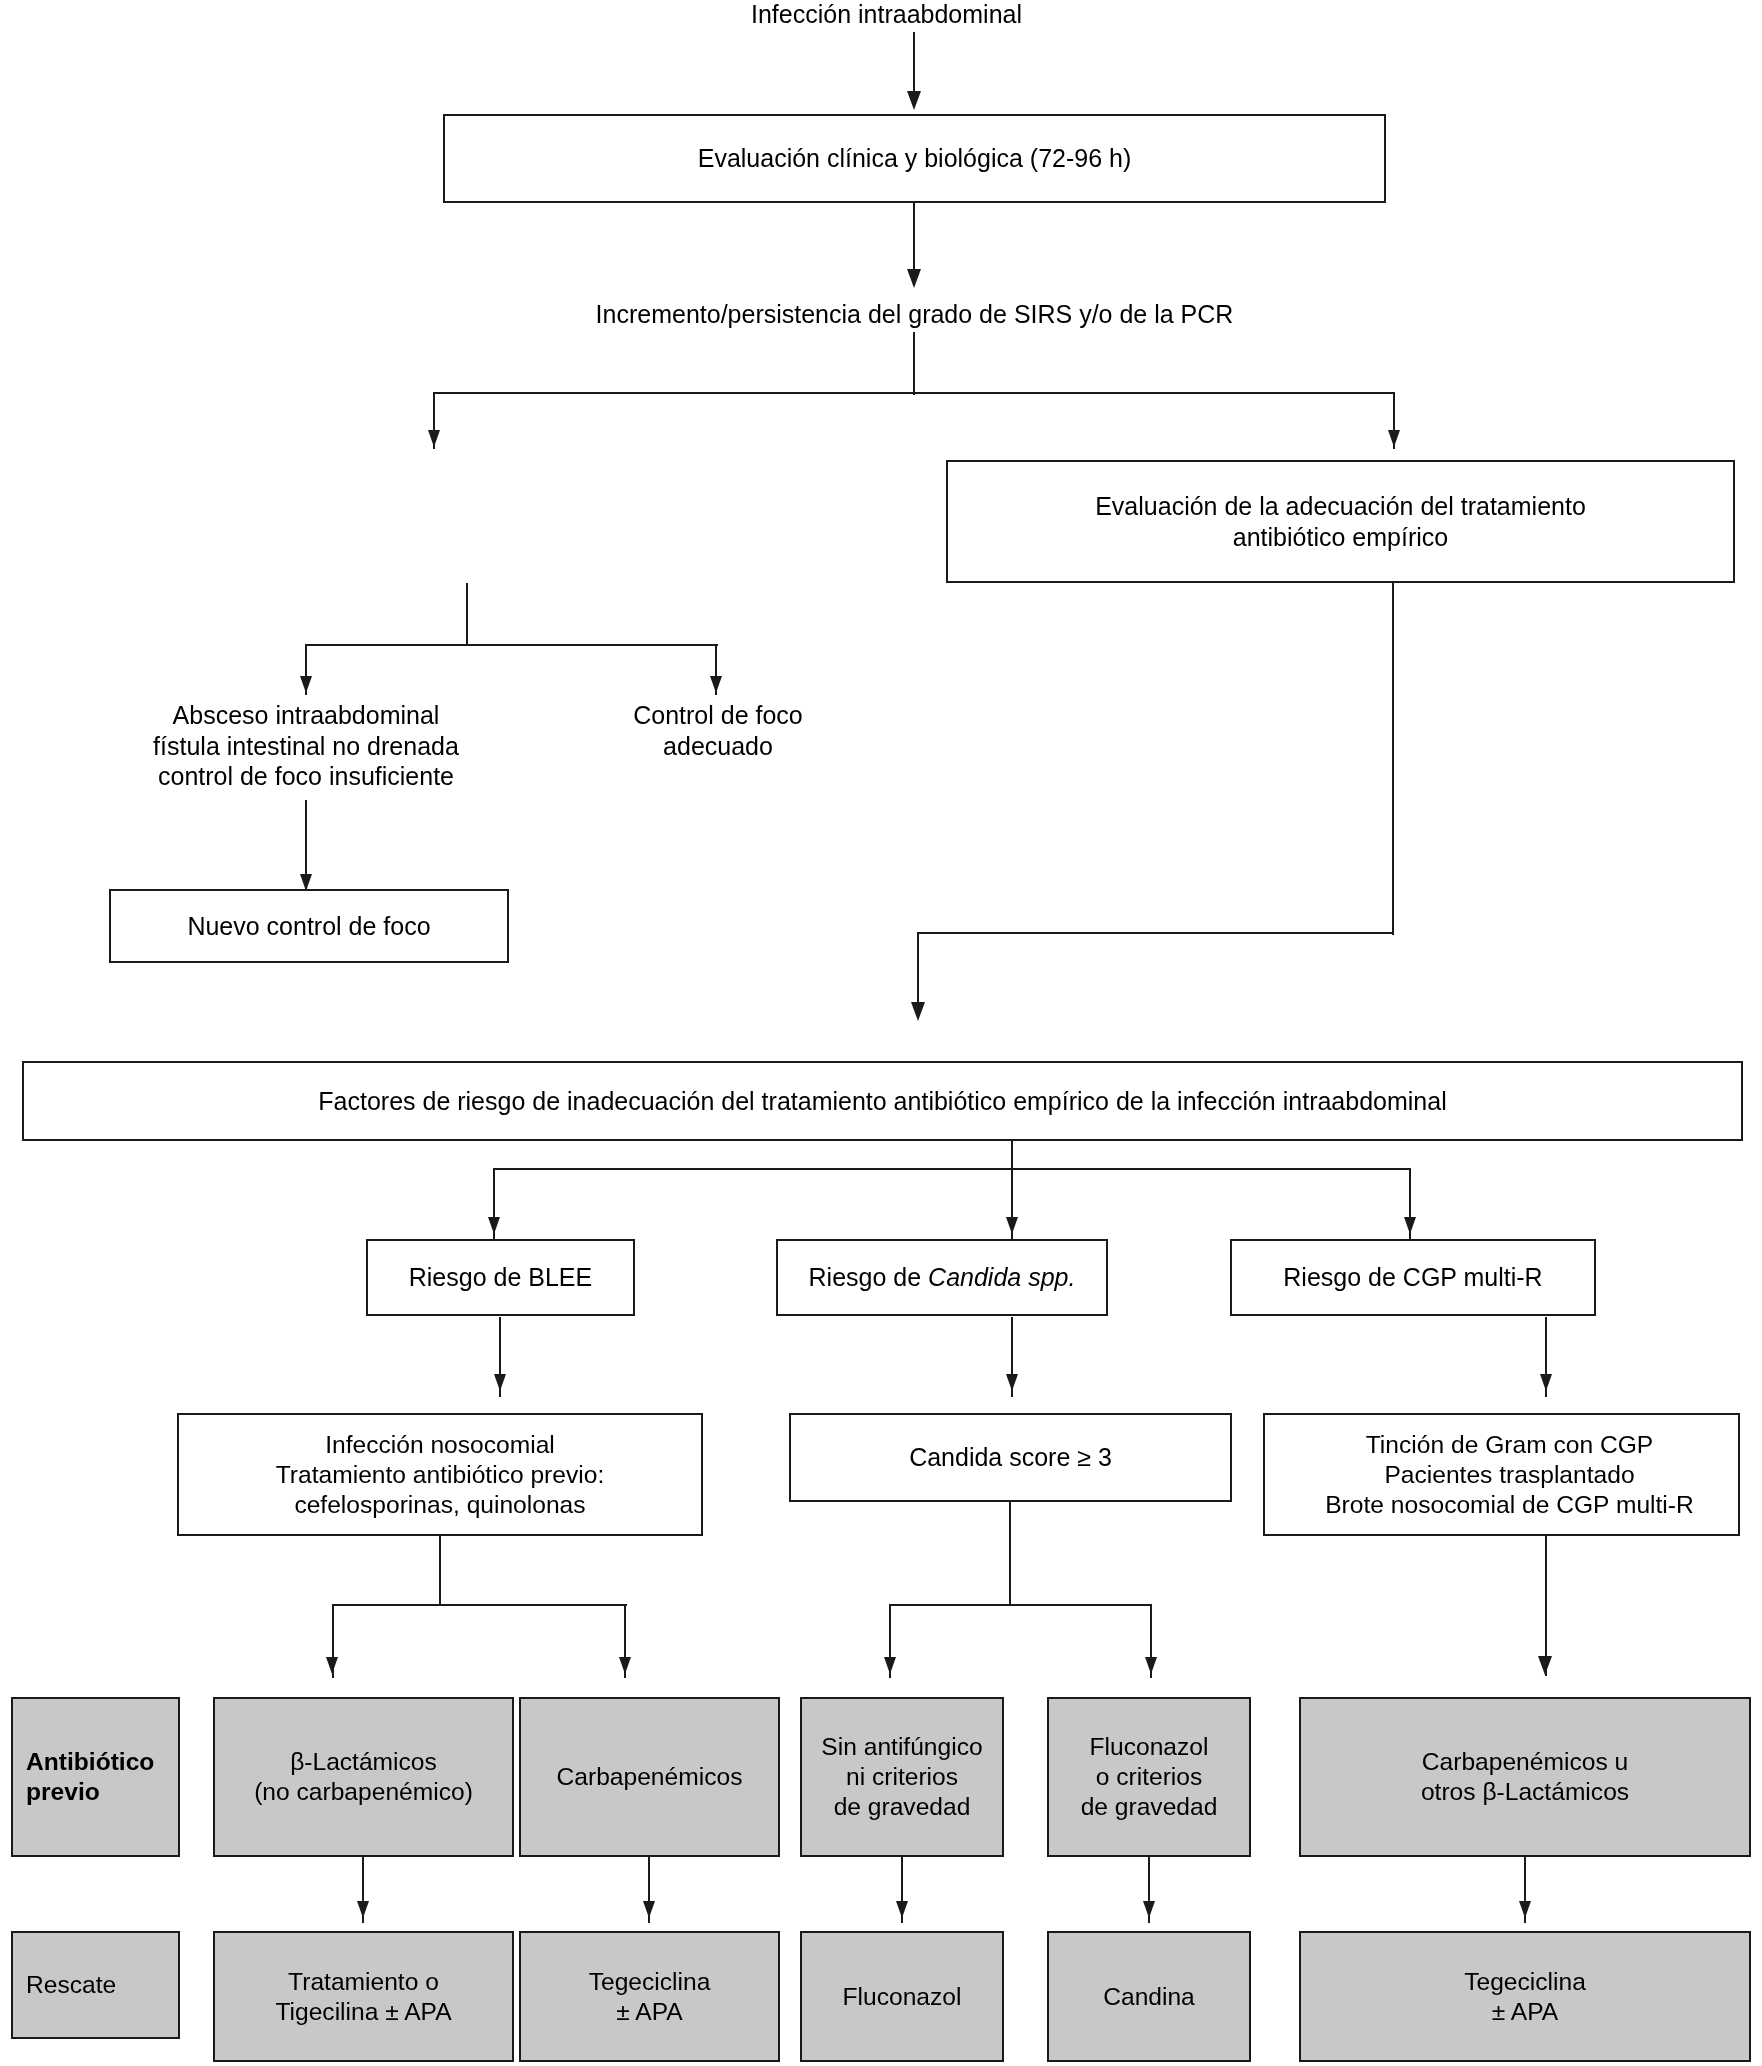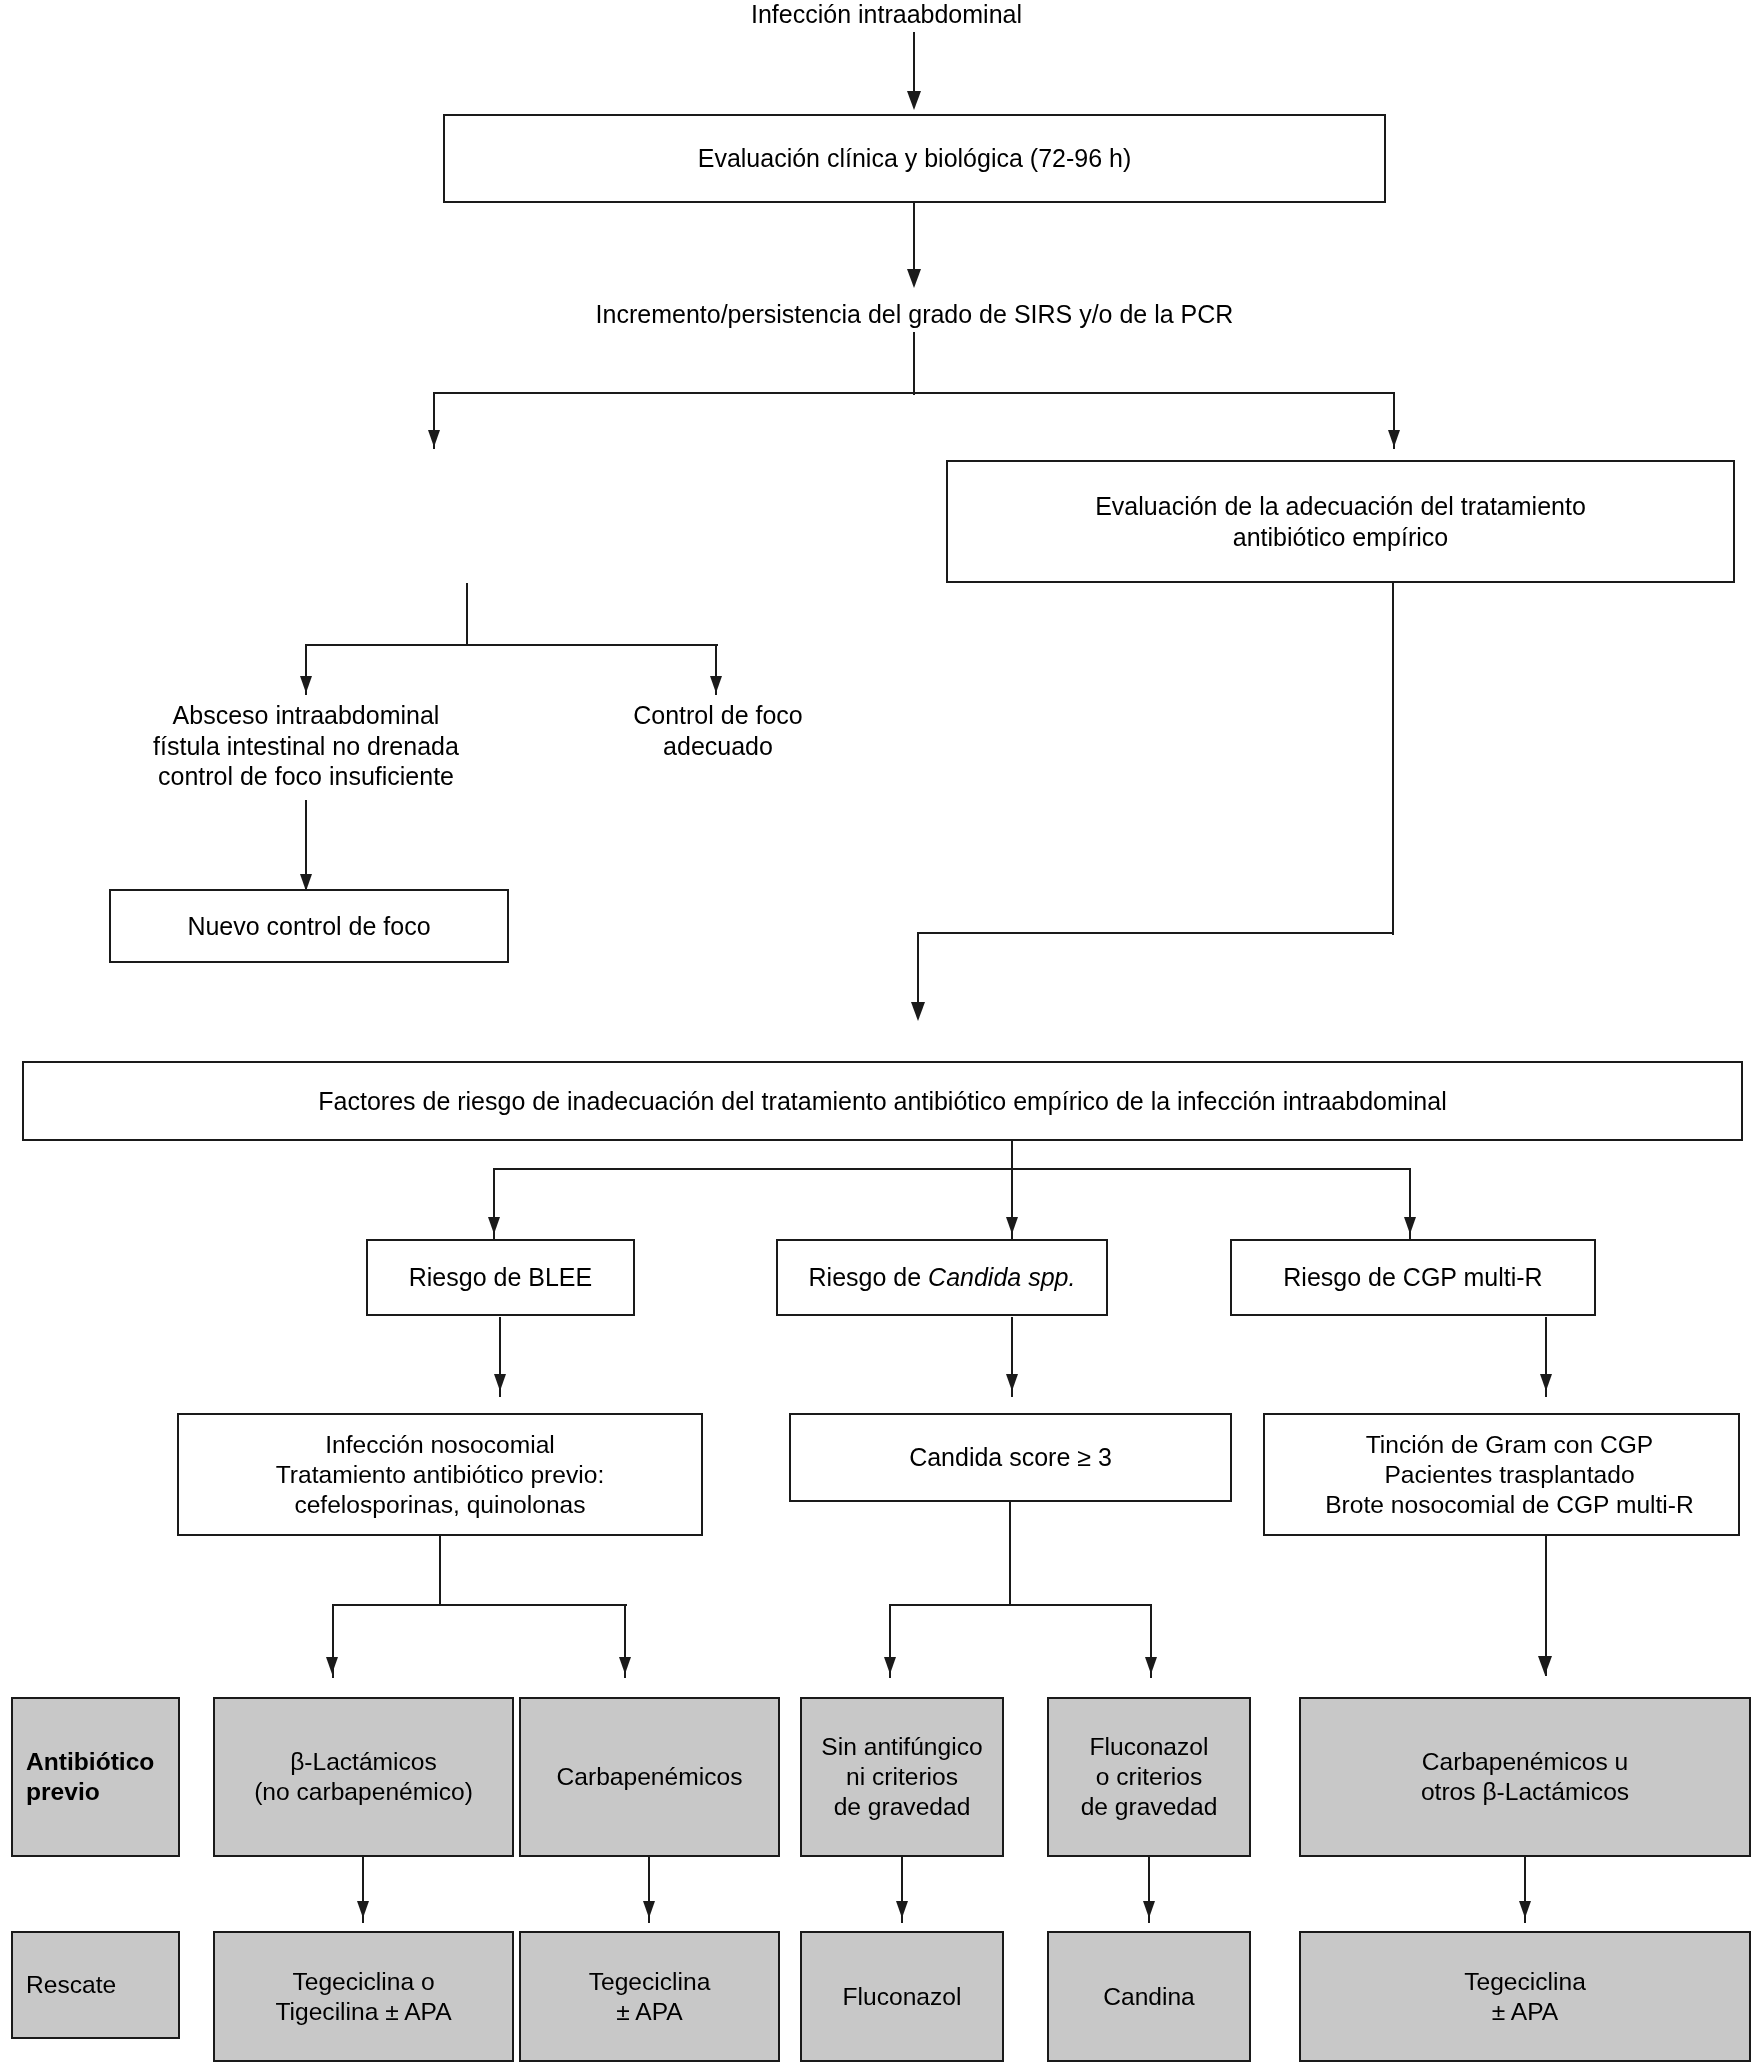--- a/index.html
+++ b/index.html
@@ -248,21 +248,21 @@
   <div class="arrowhead thin" style="left:1143px; top:1901px;"></div>
 
   <div class="vline" style="left:1524px; top:1857px; height:66px;"></div>
   <div class="arrowhead thin" style="left:1519px; top:1901px;"></div>
 
   <div class="node box-gray" style="left:11.4px; top:1931px; width:169px; height:108px; font-size:24.6px; align-items:center; justify-content:flex-start; padding-left:12.6px;">
     <span>Rescate</span>
   </div>
 
   <div class="node box-gray" style="left:213px; top:1931px; width:301px; height:131px; font-size:24.6px; flex-direction:column;">
-    <span>Tegeciclina o</span>
+    <span>Tratamiento o</span>
     <span>Tigecilina ± APA</span>
   </div>
 
   <div class="node box-gray" style="left:519px; top:1931px; width:261px; height:131px; font-size:24.6px; flex-direction:column;">
     <span>Tegeciclina</span>
     <span>± APA</span>
   </div>
 
   <div class="node box-gray" style="left:800px; top:1931px; width:204px; height:131px; font-size:24.6px;">
     <span>Fluconazol</span>

